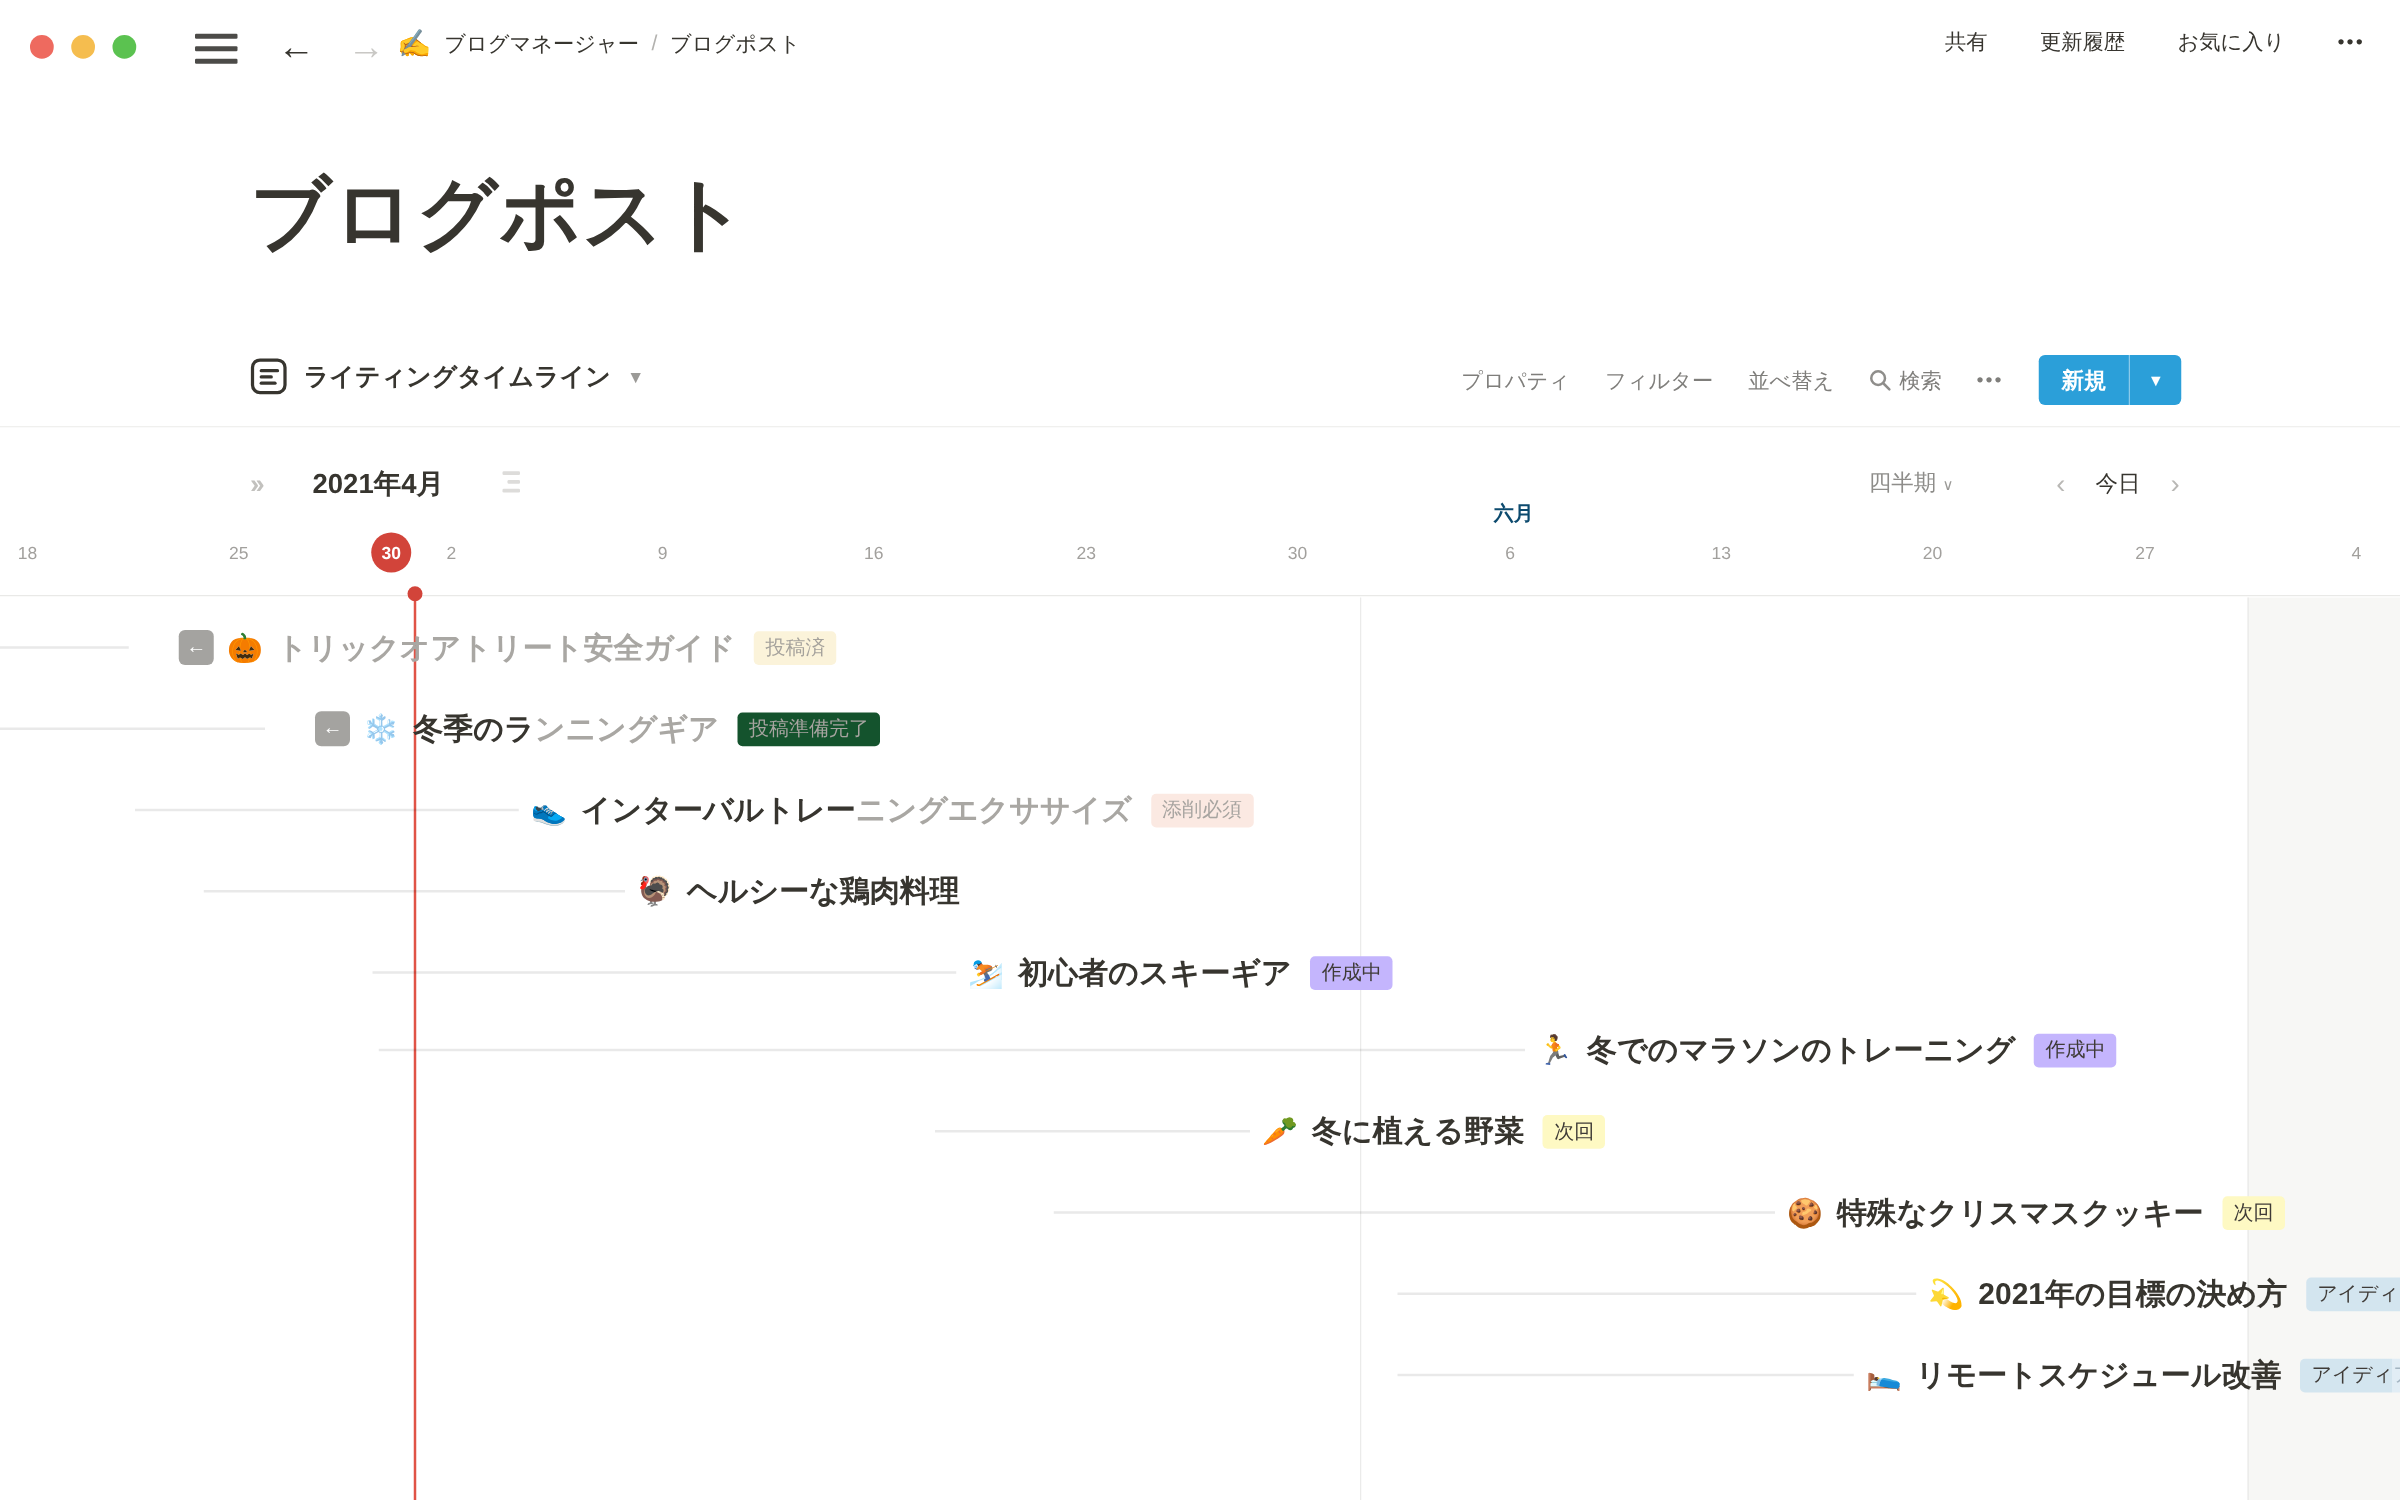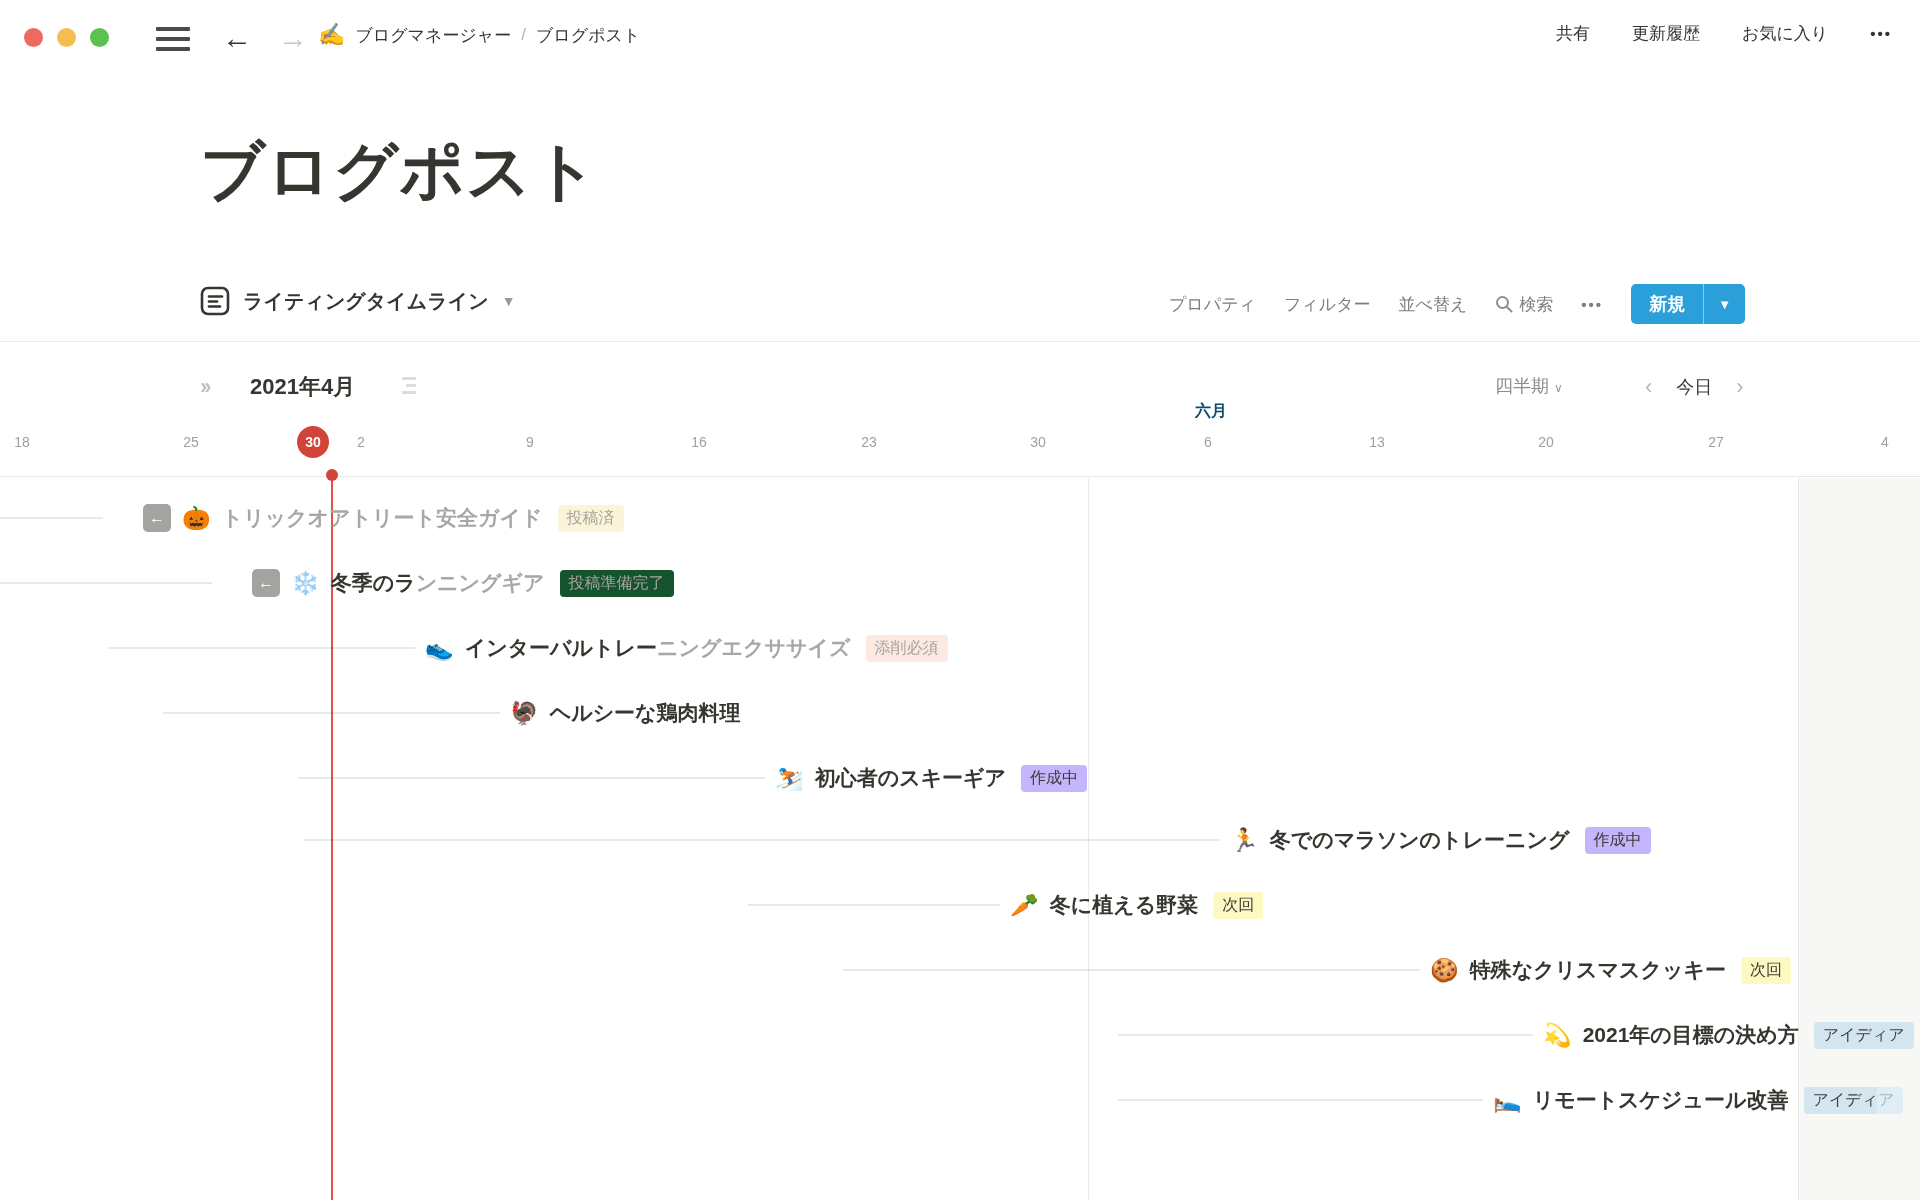--- a/index.html
+++ b/index.html
@@ -61,21 +61,21 @@
   .todayline{position:absolute;top:-2px;bottom:0;width:2px;background:#e05346;z-index:1;}
   .todaydot{position:absolute;top:-7px;left:-5px;width:12px;height:12px;border-radius:50%;background:#d2443a;}
 
   .row{position:absolute;height:52px;display:flex;align-items:center;padding:0 14px;gap:11px;white-space:nowrap;z-index:2;}
   .card{position:absolute;top:0;bottom:0;background:#fff;border-radius:8px;
         box-shadow:rgba(15,15,15,0.09) 0 0 0 1px, rgba(15,15,15,0.09) 0 2px 4px;z-index:0;}
   .row>*{position:relative;z-index:1;}
   .jump{width:28px;height:28px;border-radius:5px;background:#a4a3a0;display:flex;align-items:center;justify-content:center;cursor:pointer;flex:none;}
   .jump span{color:#fff;font-size:16px;line-height:1;}
   .remoji{font-size:23px;line-height:1;flex:none;}
-  .ttl{font-size:21px;font-weight:600;color:#37352f;}
+  .ttl{font-size:24px;font-weight:600;color:#37352f;}
   .ttl .t2{color:#a9a7a3;}
   .row.faded .ttl .t1{color:#a9a7a3;}
   .badge{font-size:16px;border-radius:4px;padding:3px 9px;margin-left:4px;}
   .badge:empty{display:none;}
   .badge.yellow-faded{background:#fbf3da;color:#a5a29c;}
   .badge.blue-faded{background:#14532d;color:#a7a4a0;}
   .badge.red-faded{background:#fbe9e2;color:#a7a4a0;}
   .badge.pink{background:#c4b5fd;color:#3f3b37;}
   .badge.brown{background:#fef9c3;color:#3f3b37;}
   .badge.blue{background:#d3e5ef;color:#3f3b37;}

